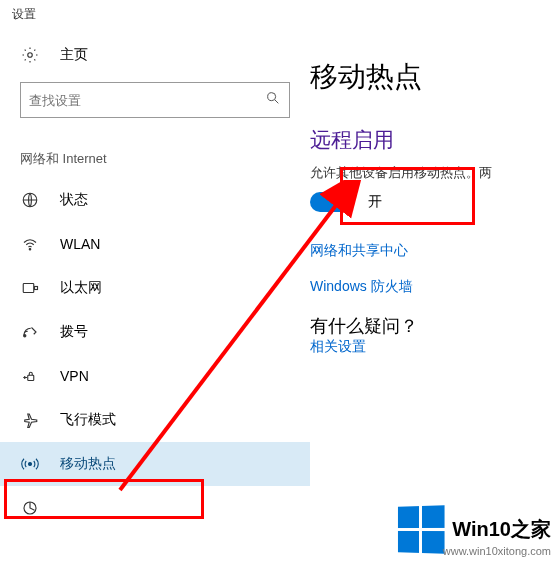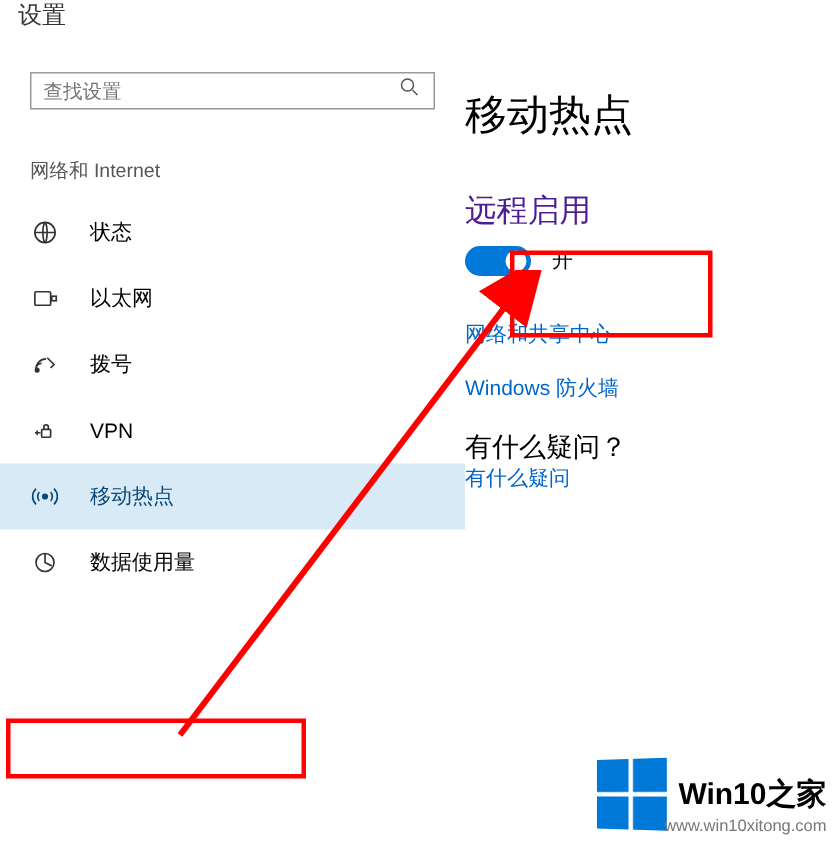--- a/index.html
+++ b/index.html
@@ -1,25 +1,25 @@
 <!DOCTYPE html>
 <html><head>
 <meta charset="utf-8">
 <style>
 * { margin: 0; padding: 0; box-sizing: border-box; font-family: "Microsoft YaHei", "Segoe UI", sans-serif; }
 body { width: 559px; height: 561px; background: #fff; overflow: hidden; position: relative; }
 .window { width: 100%; height: 100%; display: flex; flex-direction: column; }
-.titlebar { height: 28px; display: flex; align-items: flex-start; padding: 0 12px; font-size: 16px; color: #333; }
+.titlebar { height: 28px; display: flex; align-items: center; padding: 0 12px; font-size: 12px; color: #333; }
 .content { display: flex; flex: 1; overflow: hidden; }
 .sidebar { width: 310px; padding: 10px 0 0 0; }
 .home-row { display: flex; align-items: center; padding: 8px 20px; cursor: pointer; }
 .home-row .icon { width: 20px; margin-right: 20px; display: flex; align-items: center; justify-content: center; color: #333; }
 .home-row .label { font-size: 14px; color: #000; }
 .search-wrap { padding: 10px 20px 16px; }
-.search { display: flex; align-items: center; border: 1px solid #999; height: 25px; padding: 0 8px; }
+.search { display: flex; align-items: center; border: 1px solid #999; height: 36px; padding: 0 8px; }
 .search input { border: none; outline: none; flex: 1; font-size: 13px; background: transparent; }
 .search .sicon { color: #555; }
 .section-label { padding: 4px 20px 10px; font-size: 13px; color: #555; margin-top: 12px; }
 .nav-item { display: flex; align-items: center; height: 44px; padding: 0 20px; cursor: pointer; }
 .nav-item .icon { width: 20px; margin-right: 20px; display: flex; align-items: center; justify-content: center; color: #333; }
 .nav-item .label { font-size: 14px; color: #000; }
 .nav-item.active { background: #d8eaf6; }
 .nav-item.active .label { color: #0a4a7a; }
 .nav-item.active .icon { color: #0a4a7a; }
 .main { flex: 1; padding: 30px 0 0 0; position: relative; }
@@ -45,20 +45,29 @@
 </style>
 </head>
 <body>
 
 <div class="window">
   <div class="titlebar">
     <span>设置</span>
   </div>
   <div class="content">
     <div class="sidebar">
+      <div class="home-row">
+        <span class="icon">
+          <svg width="18" height="18" viewBox="0 0 24 24" fill="none" stroke="currentColor" stroke-width="1.5">
+              <circle cx="12" cy="12" r="3"></circle>
+              <path d="M12 2v2M12 20v2M4.9 4.9l1.4 1.4M17.7 17.7l1.4 1.4M2 12h2M20 12h2M4.9 19.1l1.4-1.4M17.7 6.3l1.4-1.4"></path>
+            </svg>
+        </span>
+        <span class="label">主页</span>
+      </div>
       <div class="search-wrap">
         <div class="search">
           <input type="text" placeholder="查找设置" style="">
           <span class="sicon">
             <svg width="16" height="16" viewBox="0 0 24 24" fill="none" stroke="currentColor" stroke-width="1.5">
                 <circle cx="10" cy="10" r="6"></circle>
                 <line x1="15" y1="15" x2="20" y2="20"></line>
               </svg>
           </span>
         </div>
@@ -66,20 +75,29 @@
       <div class="section-label">网络和 Internet</div>
 
       <div class="nav-item">
         <span class="icon">
             <svg width="18" height="18" viewBox="0 0 24 24" fill="none" stroke="currentColor" stroke-width="1.5">
               <circle cx="12" cy="12" r="9"></circle>
               <path d="M3 12h18M12 3c2.5 3 2.5 15 0 18M12 3c-2.5 3-2.5 15 0 18"></path>
             </svg>
           </span>
         <span class="label">状态</span>
+      </div>
+      <div class="nav-item">
+        <span class="icon">
+            <svg width="18" height="18" viewBox="0 0 24 24" fill="none" stroke="currentColor" stroke-width="1.5">
+              <path d="M4 10c5-5 11-5 16 0M7 13c3-3 7-3 10 0M10 16c1.3-1.3 2.7-1.3 4 0"></path>
+              <circle cx="12" cy="19" r="1" fill="currentColor"></circle>
+            </svg>
+          </span>
+        <span class="label">WLAN</span>
       </div>
       <div class="nav-item">
         <span class="icon">
             <svg width="18" height="18" viewBox="0 0 24 24" fill="none" stroke="currentColor" stroke-width="1.5">
               <rect x="3" y="6" width="14" height="12" rx="1"></rect>
               <rect x="18" y="10" width="4" height="4"></rect>
               <line x1="17" y1="12" x2="18" y2="12"></line>
             </svg>
           </span>
         <span class="label">以太网</span>
@@ -96,53 +114,61 @@
       </div>
       <div class="nav-item">
         <span class="icon">
             <svg width="18" height="18" viewBox="0 0 24 24" fill="none" stroke="currentColor" stroke-width="1.5">
               <rect x="9" y="11" width="8" height="7" rx="1"></rect>
               <path d="M11 11V9a2 2 0 014 0v2M3 14h5M5 12v4"></path>
             </svg>
           </span>
         <span class="label">VPN</span>
       </div>
+      <div class="nav-item">
+        <span class="icon">
+            <svg width="18" height="18" viewBox="0 0 24 24" fill="none" stroke="currentColor" stroke-width="1.5">
+              <path d="M21 12l-7-1-3-7h-2l2 7-6 1v2l6 1-2 7h2l3-7 7-1z"></path>
+            </svg>
+          </span>
+        <span class="label">飞行模式</span>
+      </div>
       <div class="nav-item active">
         <span class="icon">
             <svg width="18" height="18" viewBox="0 0 24 24" fill="none" stroke="currentColor" stroke-width="1.5">
               <circle cx="12" cy="12" r="2" fill="currentColor"></circle>
               <path d="M7 8c-2 2-2 6 0 8M17 8c2 2 2 6 0 8M4 5c-4 4-4 10 0 14M20 5c4 4 4 10 0 14"></path>
             </svg>
           </span>
         <span class="label">移动热点</span>
       </div>
       <div class="nav-item">
         <span class="icon">
             <svg width="18" height="18" viewBox="0 0 24 24" fill="none" stroke="currentColor" stroke-width="1.5">
               <circle cx="12" cy="12" r="8"></circle>
               <path d="M12 4v8l6 3"></path>
             </svg>
           </span>
-        <span class="label">数据使用量</span>
       </div>
     </div>
 
     <div class="main">
       <h1>移动热点</h1>
       <div class="sub">远程启用</div>
+      <div class="desc">允许其他设备启用移动热点。两</div>
       <div class="toggle-row">
         <div class="toggle">
             <div class="knob"></div>
           </div>
         <span class="toggle-label">开</span>
       </div>
       <a class="link">网络和共享中心</a>
       <a class="link">Windows 防火墙</a>
       <div class="question">有什么疑问？</div>
-      <a class="link2">有什么疑问</a>
+      <a class="link2">相关设置</a>
     </div>
   </div>
 </div>
 
 <div class="hl-red hl1"></div>
 <div class="hl-red hl2"></div>
 <svg class="arrow-svg" width="280" height="330">
   <defs>
       <marker id="ah" markerWidth="12" markerHeight="12" refX="2" refY="5" orient="auto">
         <path d="M0,0 L0,10 L12,5 z" fill="red"></path>

